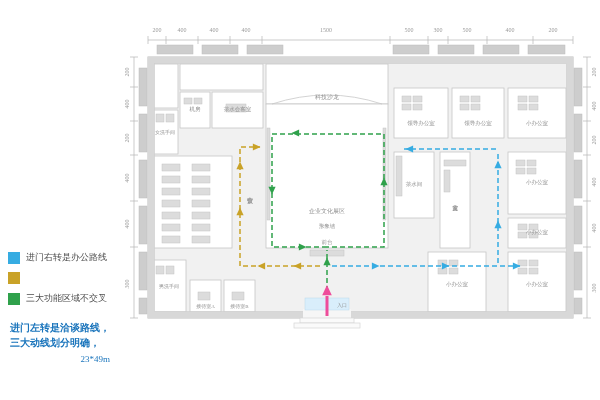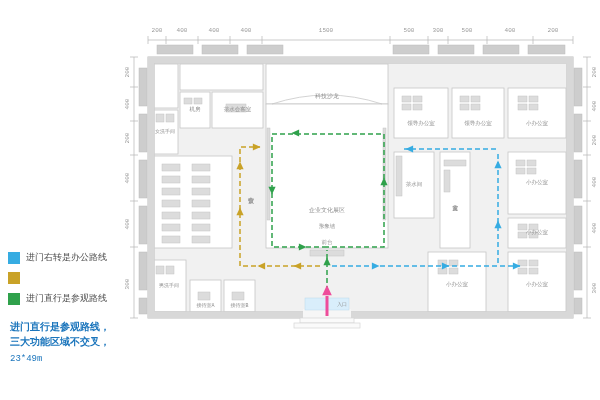--- a/index.html
+++ b/index.html
@@ -1,30 +1,30 @@
 <!DOCTYPE html>
 <html><head>
 <meta charset="utf-8">
 <style>
   html,body{margin:0;padding:0;background:#fff;}
   .page{position:relative;width:600px;height:400px;background:#ffffff;overflow:hidden;
-        font-family:Liberation Mono, monospace;}
+        font-family:Liberation Serif, serif;}
   #plan-svg{position:absolute;left:0;top:0;}
   #labels,#dims{position:absolute;left:0;top:0;width:600px;height:400px;pointer-events:none;}
   .room-label{position:absolute;transform:translate(-50%,-50%);font-size:6px;color:#8f8f8f;
               white-space:nowrap;line-height:1;}
   .room-label.vertical{writing-mode:vertical-rl;}
   .dim{position:absolute;transform:translate(-50%,-50%);font-size:6px;color:#9b9b9b;white-space:nowrap;}
   .dim.rot{transform:translate(-50%,-50%) rotate(-90deg);}
   .legend{position:absolute;left:8px;top:251px;}
   .legend-item{display:flex;align-items:center;margin-bottom:8px;}
   .swatch{width:12px;height:12px;margin-right:6px;flex:none;}
   .legend-label{font-size:9px;color:#4d4d4d;}
   .notes{position:absolute;left:10px;top:320px;font-size:10px;font-weight:700;color:#1b75bc;line-height:1.5;}
-  .notes .size{font-weight:400;font-size:9px;margin-top:3px;}
+  .notes .size{font-weight:400;font-size:9px;margin-top:3px;text-align:right;}
 </style>
 </head>
 <body>
 
 <div class="page">
   <svg id="plan-svg" width="600" height="400" viewBox="0 0 600 400">
       <g>
         <rect x="148" y="57" width="425" height="261" fill="#f1f1f1" stroke="#bdbdbd" stroke-width="1"></rect>
       </g>
       <g>
@@ -246,22 +246,22 @@
   <div class="legend" id="legend">
       <div class="legend-item">
         <span class="swatch" style="background: rgb(54, 172, 226);"></span>
         <span class="legend-label">进门右转是办公路线</span>
       </div>
       <div class="legend-item">
         <span class="swatch" style="background: rgb(201, 162, 39);"></span>
       </div>
       <div class="legend-item">
         <span class="swatch" style="background: rgb(47, 161, 75);"></span>
-        <span class="legend-label">进门直行是参观路线</span>
+        <span class="legend-label">三大功能区域不交叉</span>
       </div>
     </div>
 
   <div class="notes">
-    <div>进门直行是参观路线，</div>
-    <div>三大功能区域不交叉，</div>
+    <div>进门左转是洽谈路线，</div>
+    <div>三大动线划分明确，</div>
     <div class="size">23*49m</div>
   </div>
 </div>
 
 </body></html>

